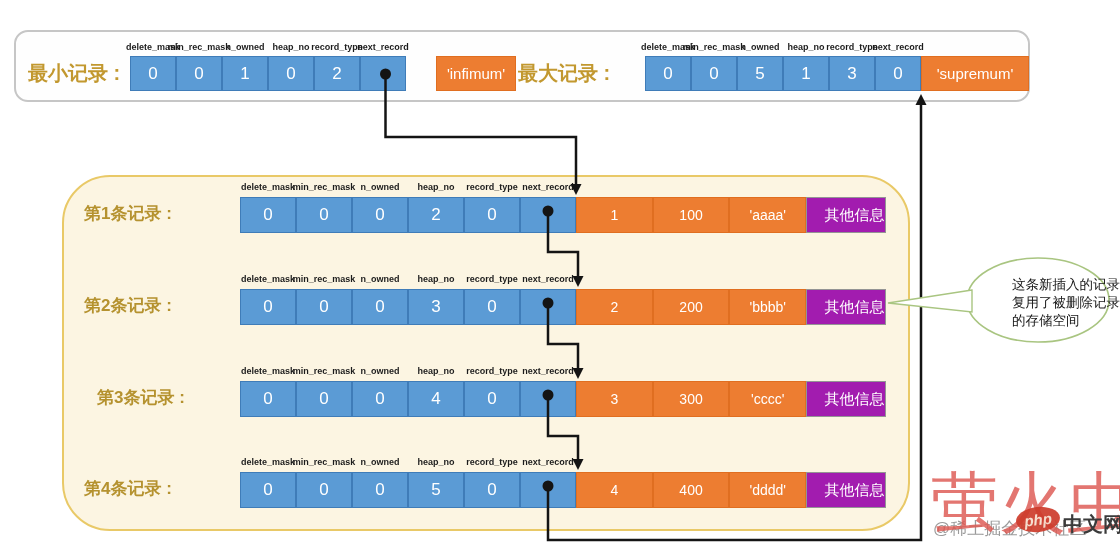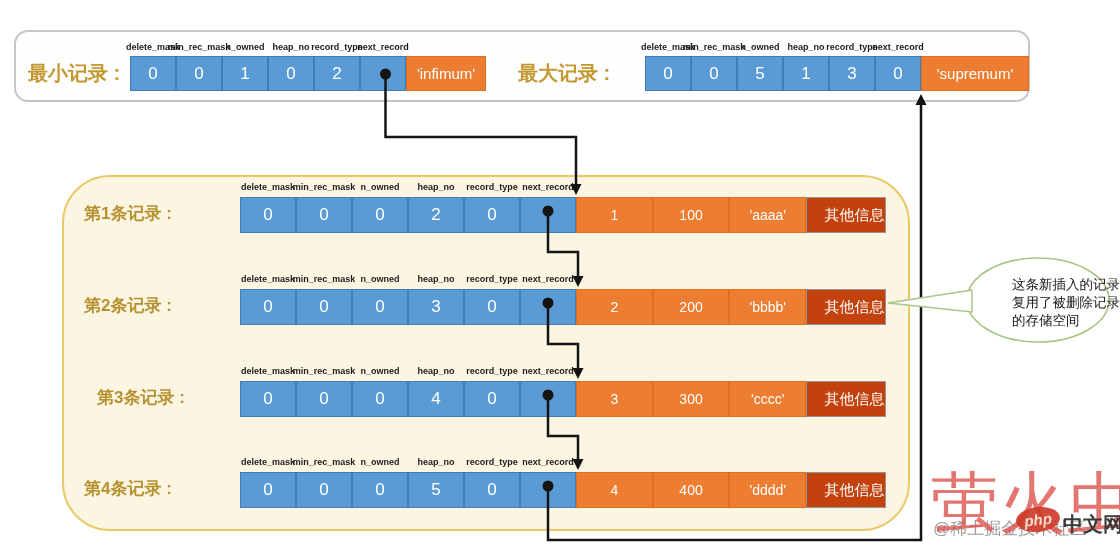--- a/index.html
+++ b/index.html
@@ -17,26 +17,26 @@
   .recgroup{position:absolute;}
   .headers{display:flex;}
   .headers span{width:var(--bw);display:flex;justify-content:center;
     font-size:9px;font-weight:bold;color:#1c1c1c;white-space:nowrap;overflow:visible;}
   .cells{display:flex;}
   .cell{box-sizing:border-box;height:var(--ch);display:flex;align-items:center;justify-content:center;
     color:#fff;}
   .cell.b{width:var(--bw);background:#5b9bd5;border:1px solid #3f7cb8;font-size:17px;}
   .cell.o{background:#ed7d31;border:1px solid #e06e20;font-size:14px;}
   .cell.name{font-size:15px;}
-  .cell.g{width:80px;background:#c2410c;border:1px solid #949494;font-size:15px;padding-left:17px;}
+  .cell.g{width:80px;background:#a21caf;border:1px solid #949494;font-size:15px;padding-left:17px;}
 
   .sysgroup{--bw:46px;--ch:35px;}
   .rowgroup{--bw:56px;--ch:36px;}
   .rowgroup .cell.o{width:76.7px;}
-  .name-min{width:80px;}
+  .name-min{width:80px;margin-left:30px;}
   .name-max{width:108px;}
 
   
   .bigbox{position:absolute;left:62px;top:175px;width:848px;height:356px;
     background:#fcf5e2;border:2px solid #e9c967;border-radius:48px;box-sizing:border-box;}
 
   svg.overlay{position:absolute;left:0;top:0;width:1120px;height:557px;pointer-events:none;}
 
   .callout-text{position:absolute;left:972px;top:276px;width:134px;
     font-size:13.5px;line-height:1.35;color:#171717;margin-left:40px;}

